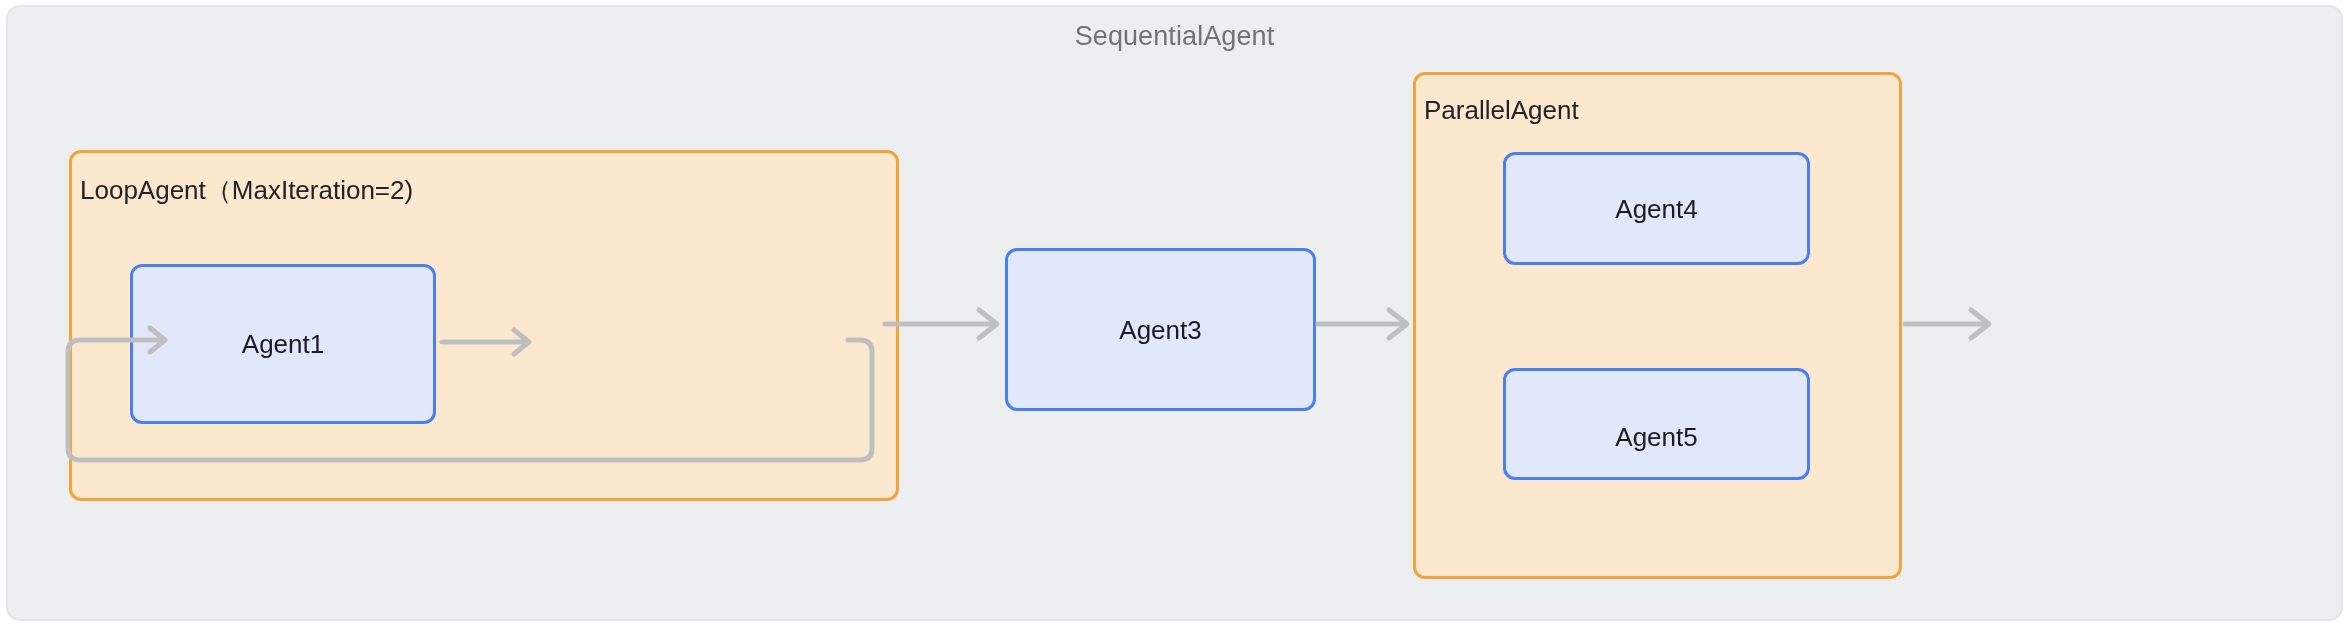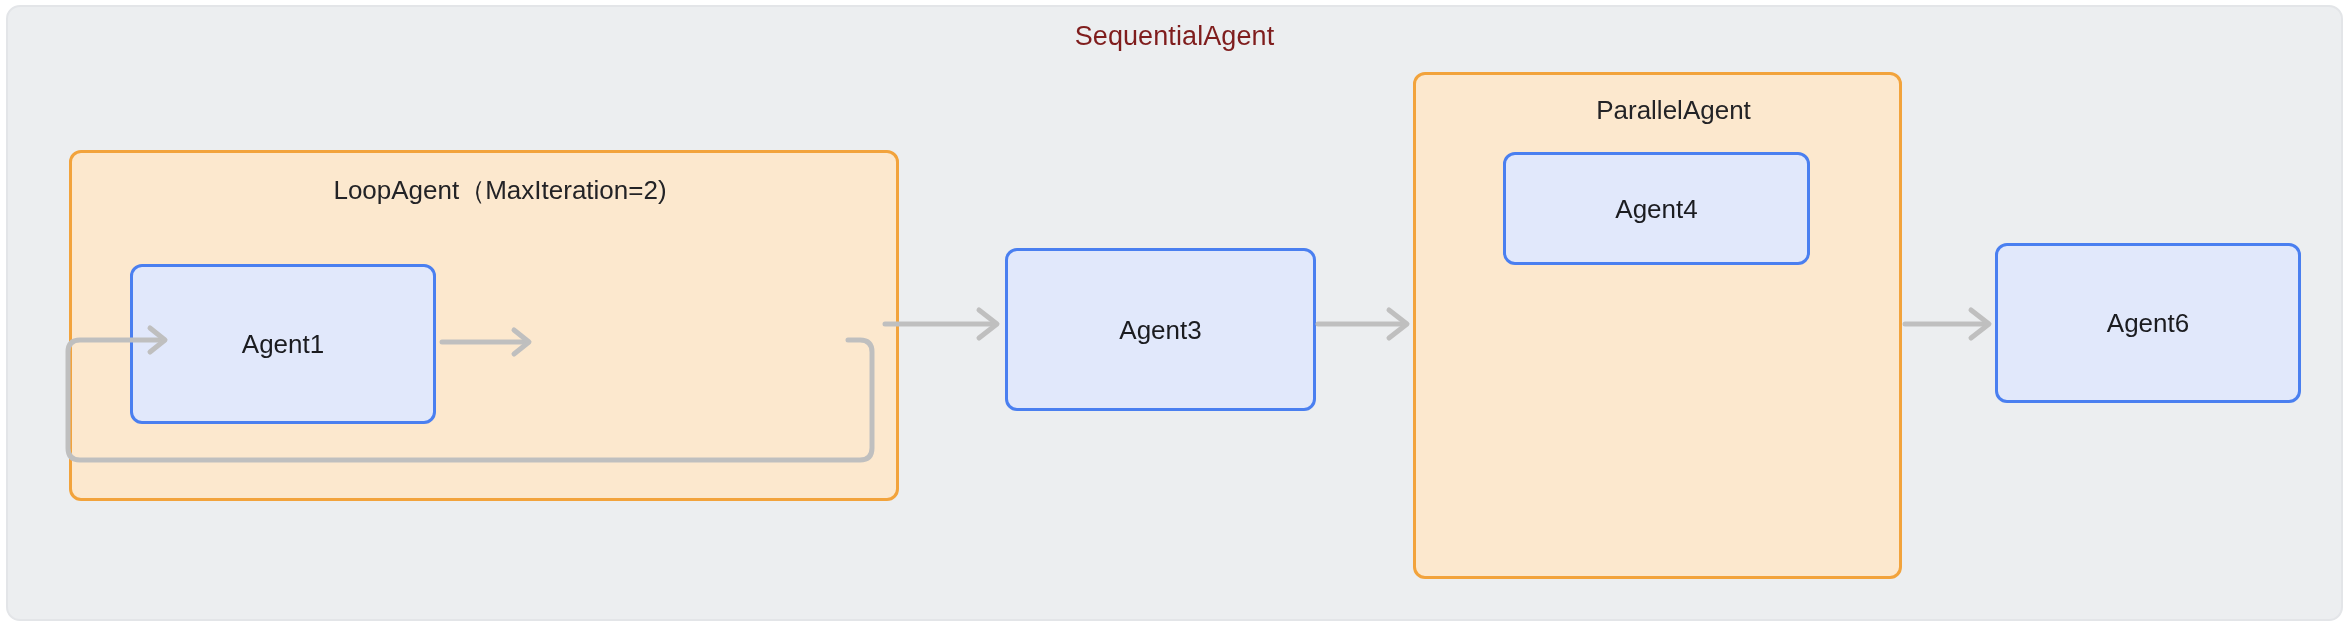--- a/index.html
+++ b/index.html
@@ -30,38 +30,38 @@
     border: 2px solid #e3e5e8;
     border-radius: 14px;
   }
   .seq-title {
     position: absolute;
     left: 0;
     top: 14px;
     width: 100%;
     text-align: center;
     font-size: 27px;
-    color: #7f1d1d;
+    color: #737373;
     letter-spacing: 0.1px;
   }
 
   
   .group-box {
     position: absolute;
     box-sizing: border-box;
     background: #fce8ce;
     border: 3px solid #f2a33c;
     border-radius: 12px;
   }
   .group-title {
     position: absolute;
-    left: 16px;
+    left: 8px;
     top: 20px;
     width: 100%;
-    text-align: center;
+    text-align: left;
     font-size: 26px;
     color: #232326;
   }
 
   #loop-agent-box {
     left: 40px;
     top: 150px;
     width: 830px;
     height: 351px;
     margin-left: 29px;
@@ -151,24 +151,24 @@
 
 
   <div class="agent-node" id="agent3-node">
     <div class="agent-label centered">Agent3</div>
   </div>
 
   <div class="agent-node" id="agent4-node">
     <div class="agent-label centered">Agent4</div>
   </div>
 
-
-  <div class="agent-node" id="agent6-node">
-    <div class="agent-label centered">Agent6</div>
-  </div>
+  <div class="agent-node" id="agent5-node">
+    <div class="agent-label" id="agent5-label">Agent5</div>
+  </div>
+
 
   <svg id="connectors" viewBox="0 0 2352 632">
 
     <g>
       <path class="conn-line" d="M 442 342 L 528 342"></path>
       <path class="conn-head" d="M 514 330 L 529 342 L 514 354"></path>
     </g>
 
     <g>
       <path class="conn-line" d="M 848 340

